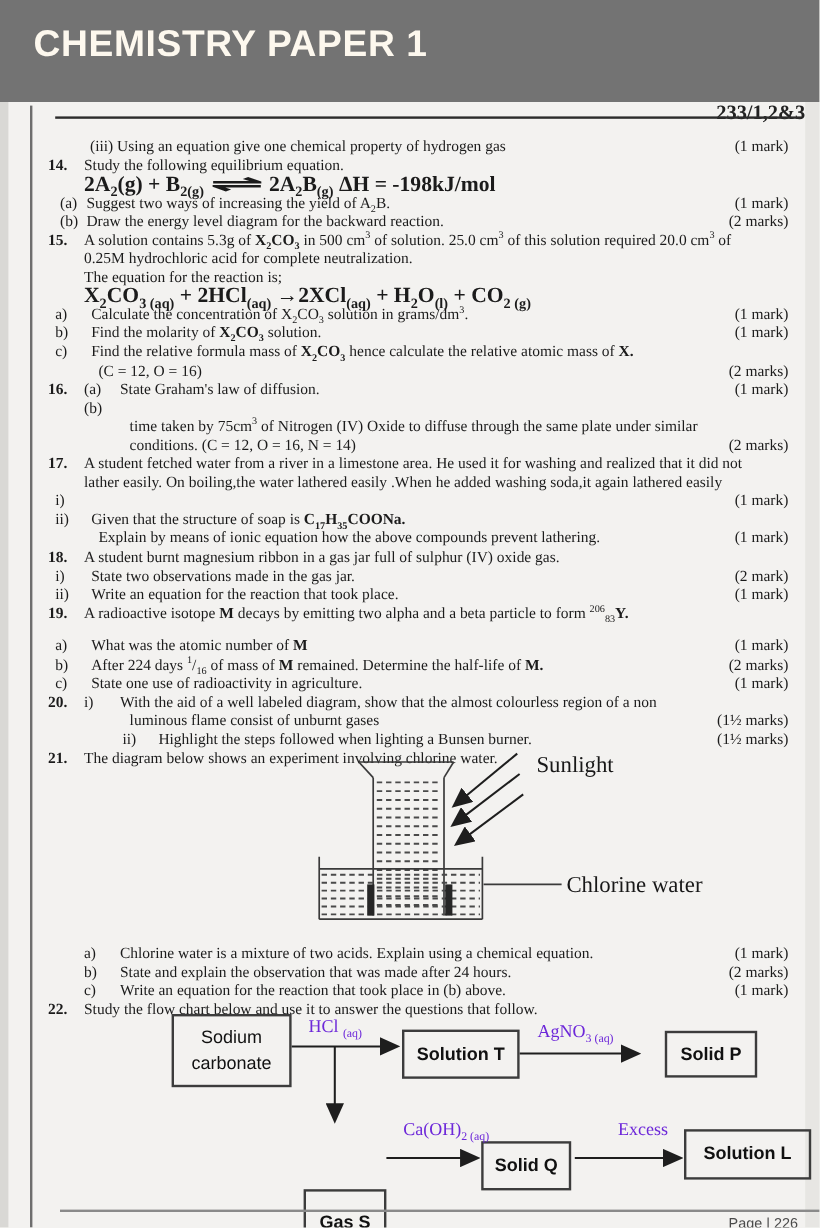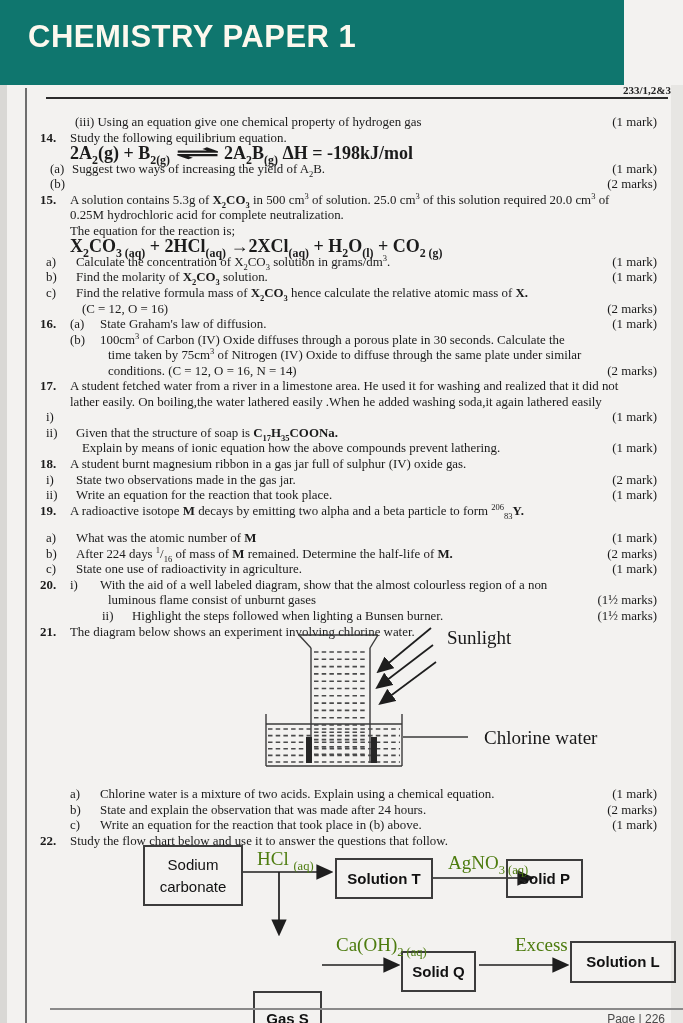--- a/index.html
+++ b/index.html
@@ -1,24 +1,24 @@
 <!DOCTYPE html>
 <html><head>
 <meta charset="utf-8">
 <style>
   html,body{margin:0;padding:0;}
   body{width:683px;height:1023px;overflow:hidden;position:relative;background:#f3f2f0;
        font-family:"Liberation Serif",serif;color:#1b1b1b;}
-  .banner{position:absolute;left:0;top:0;width:624px;height:85px;background:#0f766e;}
+  .banner{position:absolute;left:0;top:0;width:683px;height:85px;background:#737373;}
   .banner .title{position:absolute;left:28px;top:19px;font-family:"Liberation Sans",sans-serif;
        font-weight:bold;font-size:31px;color:#fdf8ee;letter-spacing:.5px;white-space:nowrap;}
   .strip-l{position:absolute;left:0;top:85px;width:7px;height:938px;background:#d9d8d5;}
   .strip-r{position:absolute;right:0;top:85px;width:12px;height:938px;background:#e7e6e3;}
   .edge-line{position:absolute;left:25px;top:88px;width:2px;height:935px;background:#6e6e6e;}
-  .paper-code{position:absolute;top:84px;right:12px;font-size:11px;font-weight:bold;color:#222;}
+  .paper-code{position:absolute;top:84px;right:12px;font-size:17px;font-weight:bold;color:#222;}
   .toprule{position:absolute;left:46px;right:15px;top:97px;border-top:2px solid #2c2c2c;}
   .bottomrule{position:absolute;left:50px;right:0;top:1008px;border-top:2px solid #8a8a8a;}
   .footer{position:absolute;right:18px;top:1012px;font-family:"Liberation Sans",sans-serif;
        font-size:12px;color:#4a4a4a;}
   .rows{position:absolute;left:40px;width:617px;top:100px;margin-top:15px;}
   .rows2{top:772px;}
   .row{display:flex;align-items:baseline;height:15.55px;line-height:15.55px;
        font-size:12.9px;white-space:nowrap;}
   .row .qn{flex:0 0 30px;font-weight:bold;}
   .row .sl{flex:0 0 30px;}
@@ -33,21 +33,21 @@
   .eqarr{display:inline-block;transform:scaleX(2.9);margin:0 15px;font-weight:bold;}
   .diagram{position:absolute;left:0;top:625px;width:683px;height:147px;}
   .diagram svg{position:absolute;left:0;top:0;}
   .dlabel{position:absolute;font-size:19px;color:#181818;white-space:nowrap;}
   .flow{position:absolute;left:0;top:840px;width:683px;height:165px;}
   .flow svg{position:absolute;left:0;top:0;}
   .box{position:absolute;border:2px solid #3c3c3c;display:flex;align-items:center;
        justify-content:center;text-align:center;font-family:"Liberation Sans",sans-serif;
        font-size:15px;color:#111;line-height:1.45;}
   .box.bold{font-weight:bold;}
-  .chem{position:absolute;font-size:19px;color:#4d7c0f;white-space:nowrap;}
+  .chem{position:absolute;font-size:15px;color:#6d28d9;white-space:nowrap;}
 </style>
 </head>
 <body>
 
 <div class="banner">
   <div class="title">CHEMISTRY PAPER 1</div>
 </div>
 
 <div class="strip-l"></div>
 <div class="strip-r"></div>
@@ -68,20 +68,21 @@
     <div class="row p30 eq">
       <span class="tx"><b>2A<sub>2</sub>(g) + B<sub>2(g)</sub> <span class="eqarr">⇌</span> 2A<sub>2</sub>B<sub>(g)</sub>    ΔH = -198kJ/mol</b></span>
     </div>
     <div class="row p10 sl22">
       <span class="sl">(a)</span>
       <span class="tx">Suggest two ways of increasing the yield of A<sub>2</sub>B.</span>
       <span class="mk">(1 mark)</span>
     </div>
     <div class="row p10 sl22">
       <span class="sl">(b)</span>
+      <span class="tx">Draw the energy level diagram for the backward  reaction.</span>
       <span class="mk">(2 marks)</span>
     </div>
     <div class="row">
       <span class="qn">15.</span>
       <span class="tx">A solution contains 5.3g of <b>X<sub>2</sub>CO<sub>3</sub></b> in 500 cm<sup>3</sup> of solution. 25.0 cm<sup>3</sup> of this solution required 20.0 cm<sup>3</sup> of</span>
     </div>
     <div class="row p30">
       <span class="tx">0.25M hydrochloric acid for complete neutralization.</span>
     </div>
     <div class="row p30">
@@ -109,21 +110,20 @@
       <span class="mk">(2 marks)</span>
     </div>
     <div class="row">
       <span class="qn">16.</span>
       <span class="sl">(a)</span>
       <span class="tx">State Graham's law of diffusion.</span>
       <span class="mk">(1 mark)</span>
     </div>
     <div class="row p30">
       <span class="sl">(b)</span>
-      <span class="tx">100cm<sup>3</sup> of Carbon (IV) Oxide diffuses through a porous plate in 30 seconds. Calculate the</span>
     </div>
     <div class="row p68">
       <span class="tx">time taken by 75cm<sup>3</sup> of Nitrogen (IV) Oxide to diffuse through the same plate under similar</span>
     </div>
     <div class="row p68">
       <span class="tx">conditions. (C = 12, O = 16, N = 14)</span>
       <span class="mk">(2 marks)</span>
     </div>
     <div class="row">
       <span class="qn">17.</span>
@@ -247,21 +247,21 @@
       <rect x="371" y="112" width="6" height="26"></rect>
     </g>
     <g stroke="#1e1e1e" stroke-width="1.7">
       <line x1="431" y1="3" x2="379" y2="46" marker-end="url(#ah1)"></line>
       <line x1="433" y1="20" x2="378" y2="62" marker-end="url(#ah1)"></line>
       <line x1="436" y1="37" x2="381" y2="78" marker-end="url(#ah1)"></line>
     </g>
     <line x1="403" y1="112" x2="468" y2="112" stroke="#3a3a3a" stroke-width="1.4"></line>
   </svg>
   <div class="dlabel" style="left:447px;top:2px;text-align:center;">Sunlight</div>
-  <div class="dlabel" style="left:472px;top:102px;margin-left:12px;">Chlorine water</div>
+  <div class="dlabel" style="left:472px;top:102px;">Chlorine water</div>
 </div>
 
 <div id="rows2" class="rows rows2">
     <div class="row p30">
       <span class="sl">a)</span>
       <span class="tx">Chlorine water is a mixture of two acids. Explain using a chemical equation.</span>
       <span class="mk">(1 mark)</span>
     </div>
     <div class="row p30">
       <span class="sl">b)</span>
@@ -293,21 +293,21 @@
       <line x1="322" y1="125" x2="397" y2="125" marker-end="url(#ah2)"></line>
       <line x1="479" y1="125" x2="566" y2="125" marker-end="url(#ah2)"></line>
     </g>
   </svg>
   <div class="box" style="left:143px;top:5px;width:96px;height:57px;">
     <span style="width:80px;">Sodium carbonate</span>
   </div>
   <div class="box bold" style="left:335px;top:18px;width:94px;height:37px;">
     <span>Solution T</span>
   </div>
-  <div class="box bold" style="left:506px;top:19px;width:73px;height:35px;justify-content:center;">
+  <div class="box bold" style="left:554px;top:19px;width:73px;height:35px;justify-content:center;">
     <span>Solid P</span>
   </div>
   <div class="box bold" style="left:253px;top:107px;width:65px;height:51px;margin-top:44px;">
     <span>Gas S</span>
   </div>
   <div class="box bold" style="left:401px;top:111px;width:71px;height:37px;">
     <span>Solid Q</span>
   </div>
   <div class="box bold" style="left:570px;top:101px;width:102px;height:38px;">
     <span>Solution L</span>

